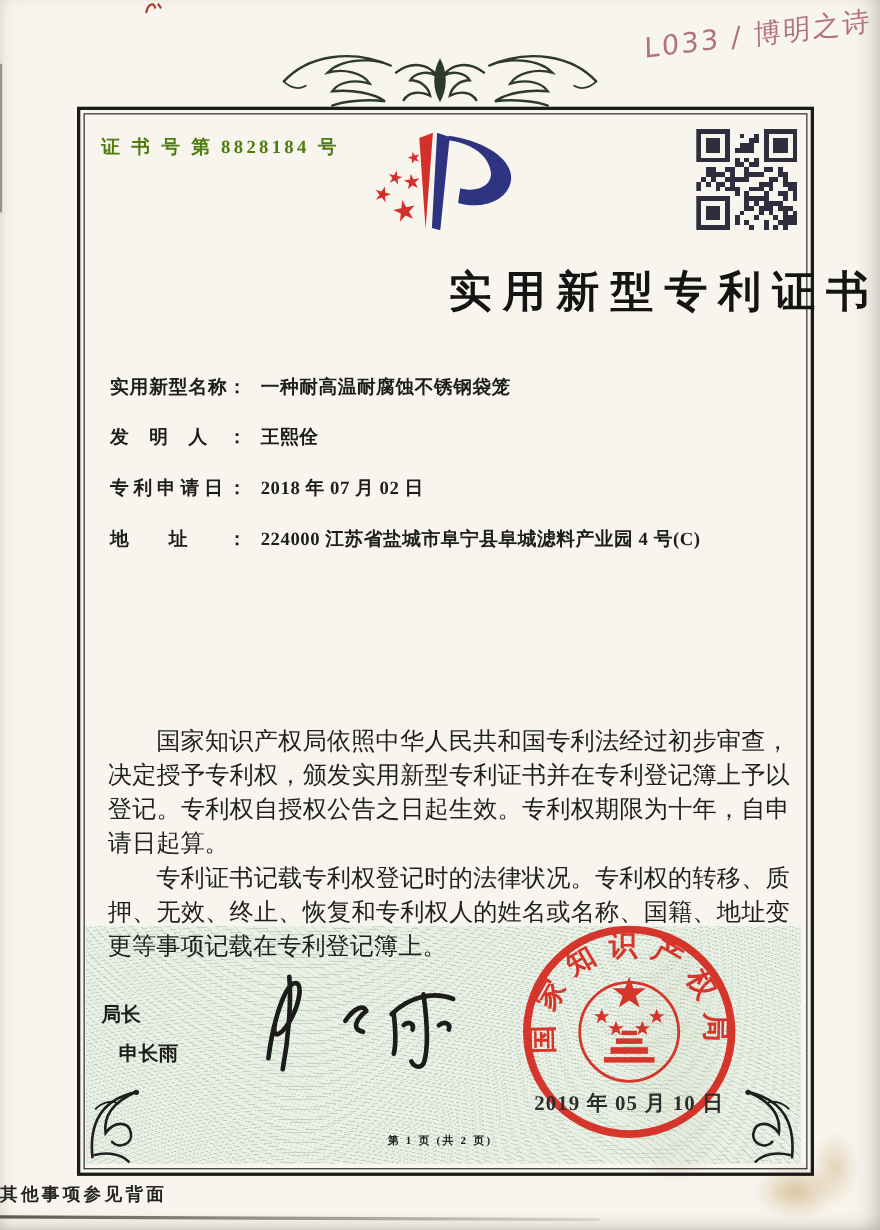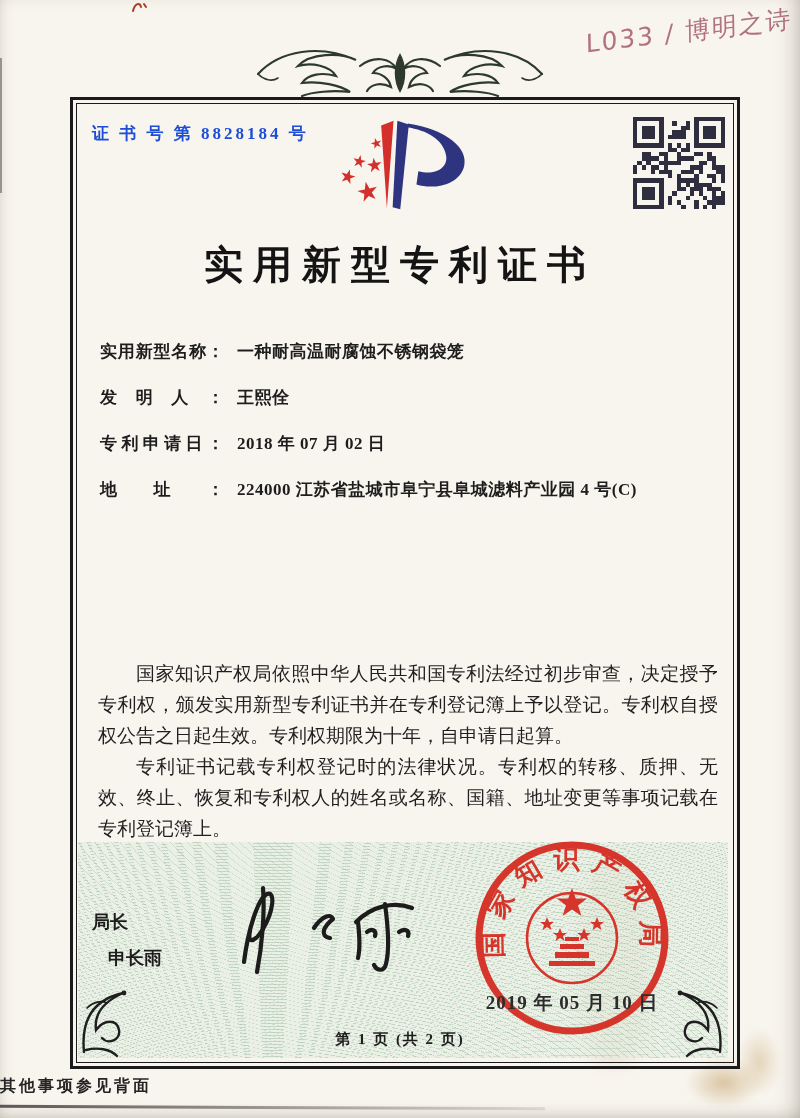--- a/index.html
+++ b/index.html
@@ -42,51 +42,51 @@
   .green-band{
     position:absolute; left:5px; top:742px; width:650px; height:216px;
     background-color:rgba(226,237,225,.65);
     background-image:
       repeating-radial-gradient(420px 180px at 30% 130%, rgba(140,178,148,.40) 0 1px, rgba(140,178,148,0) 1px 7px),
       repeating-radial-gradient(460px 200px at 78% -30%, rgba(140,178,148,.30) 0 1px, rgba(140,178,148,0) 1px 8px);
   }
   
   .cert-no{
     position:absolute; left:92px; top:122px; font-size:17px; font-weight:600;
-    letter-spacing:3px; color:#1d4ed8;
+    letter-spacing:3px; color:#4d7c0f;
   }
   .logo{position:absolute; left:324px; top:110px; width:162px; height:128px;}
   .qr{position:absolute; left:633px; top:117px; width:92px; height:92px;}
   .title{
-    position:absolute; left:0; top:238px; width:100%; text-align:center;
+    position:absolute; left:0; top:238px; width:100%; text-align:right;
     font-size:39px; font-weight:700; letter-spacing:10px; color:#141414; margin:0;
   }
   
   .fields{position:absolute; left:100px; top:338px; width:618px; font-size:17px; font-weight:600;}
   .field-row{margin-bottom:19px; line-height:27px; white-space:nowrap;}
   .field-row.first{}
   .field-label{display:inline-block; width:124px; text-align:justify; text-align-last:justify; vertical-align:top;}
   .field-label.natural{width:auto; text-align-last:auto;}
   .field-value{margin-left:13px; letter-spacing:.5px;}
   .pair-2{margin-left:42px;}
   
-  .paras{position:absolute; left:98px; top:658px; width:620px; font-size:19px;
+  .paras{position:absolute; left:98px; top:658px; width:620px; font-size:22px;
     line-height:31px; color:#1f1f1f; font-weight:500; text-align:justify;}
   .paras p{margin:0; text-indent:2em;}
   
   .sig-title{position:absolute; left:92px; top:910px; font-size:18px; font-weight:600; font-family:"Liberation Sans", sans-serif; z-index:3;}
   .sig-name{position:absolute; left:108px; top:946px; font-size:18px; font-weight:600; font-family:"Liberation Sans", sans-serif; z-index:3;}
   .sig-script{position:absolute; left:214px; top:882px; width:220px; height:102px; z-index:3;}
   .seal{position:absolute; left:456px; top:838px; width:232px; height:212px; z-index:3;}
   .seal svg{position:absolute; left:0; top:0; opacity:.93;}
   .seal-date{position:absolute; left:0; top:152px; width:100%; text-align:center;
     font-size:19px; font-weight:600; color:#2c2c2c; letter-spacing:1px; z-index:4;}
   
   .page-no{position:absolute; left:0; top:1030px; width:100%; text-align:center;
-    font-size:15px; font-weight:600; letter-spacing:2px; z-index:3;}
+    font-size:10px; font-weight:600; letter-spacing:2px; z-index:3;}
   .back-note{position:absolute; left:0; top:1076px; width:100%; text-align:left;
     font-size:16px; font-weight:600; letter-spacing:3px; color:#242424;}
   .ornament-top{position:absolute; left:250px; top:40px; width:300px; height:60px; z-index:2;}
   .corner{position:absolute; width:62px; height:74px; z-index:2;}
   .corner.bl{left:77px; top:984px;}
   .corner.br{left:665px; top:984px; transform:scaleX(-1);}
 </style>
 </head>
 <body>
 

